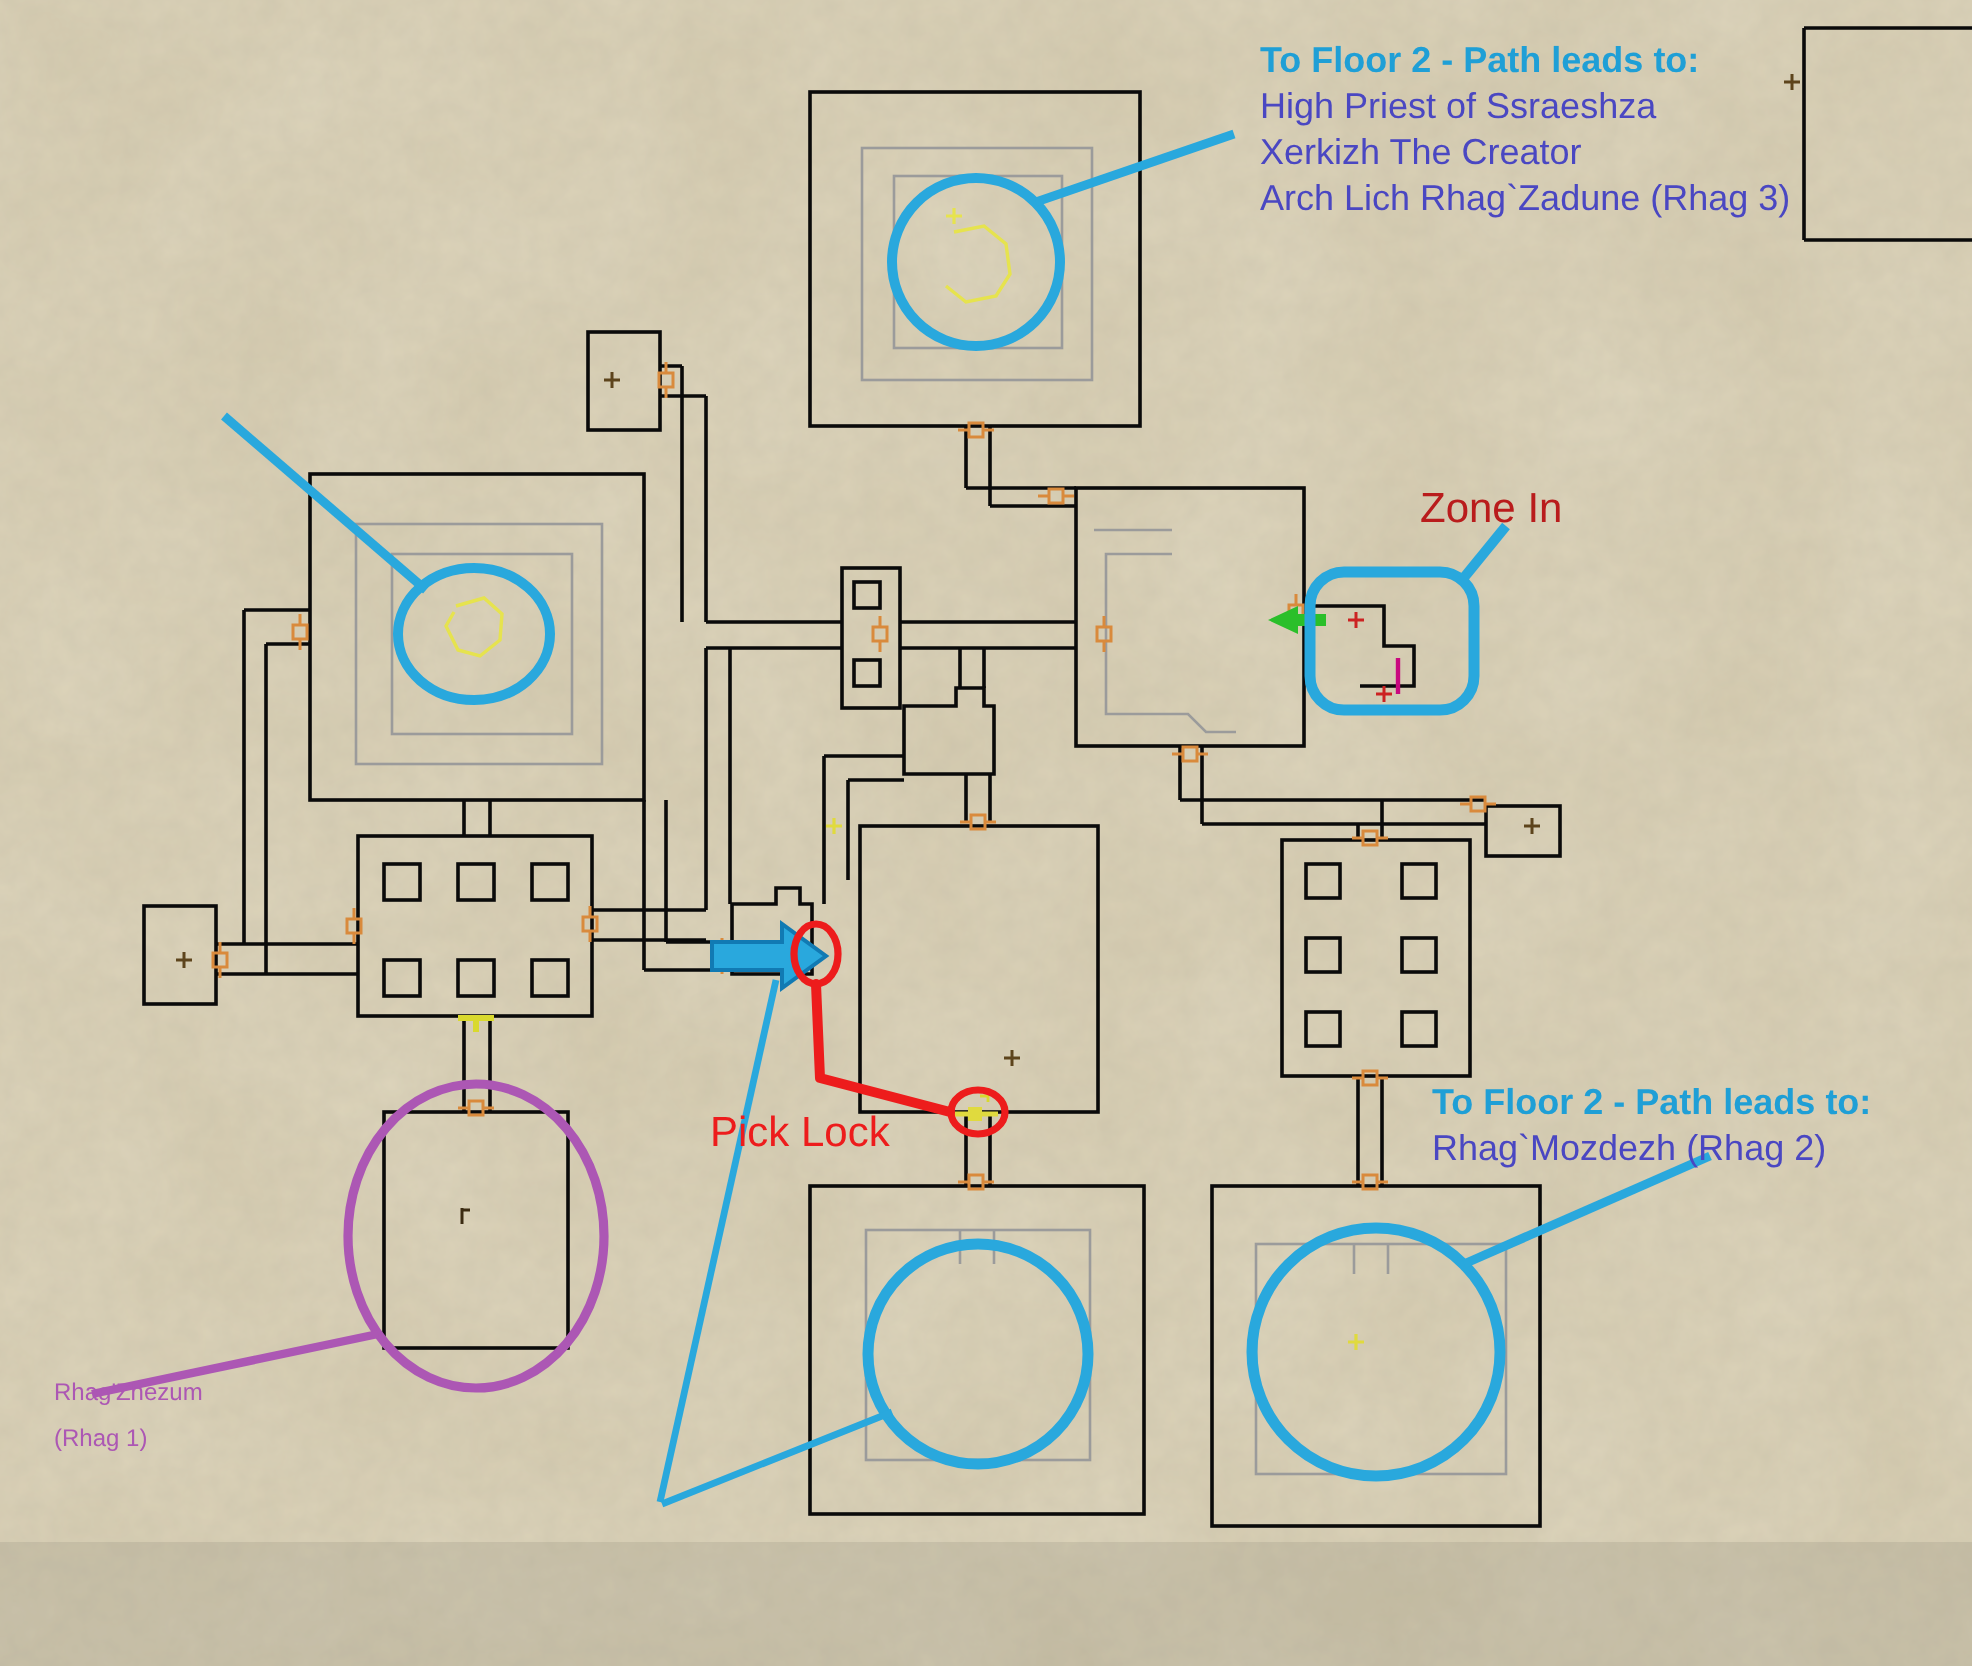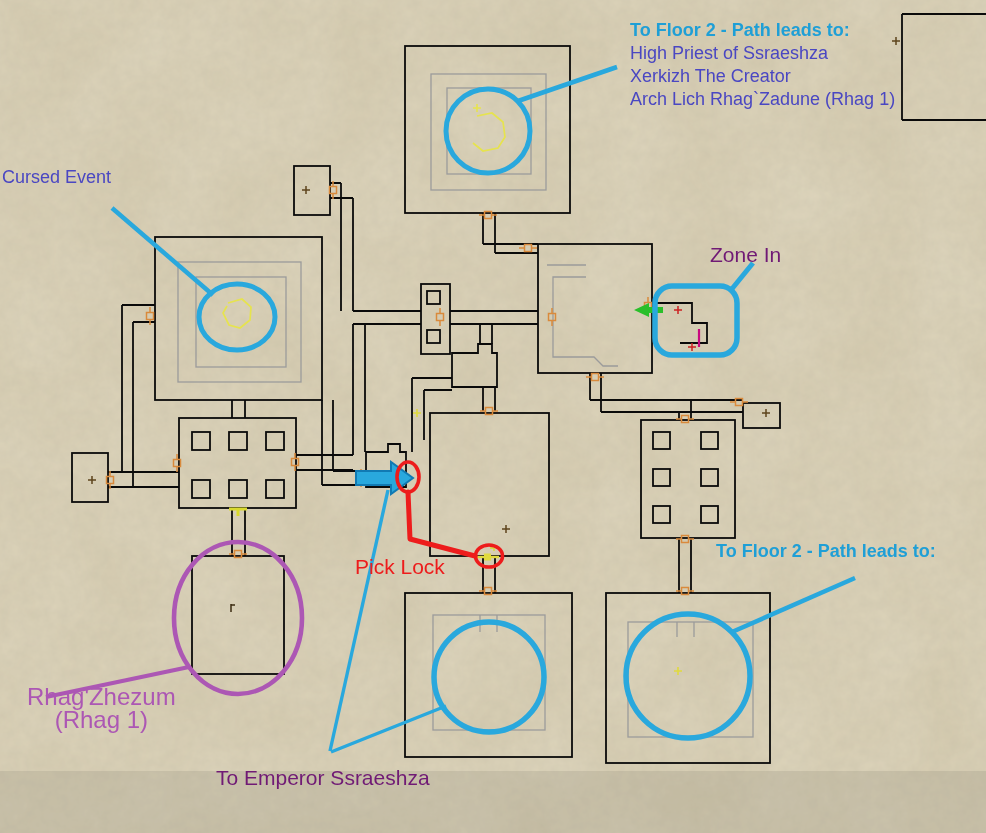--- a/index.html
+++ b/index.html
@@ -5,22 +5,22 @@
   html,body{margin:0;padding:0;background:#888;}
   #stage{
     position:relative;width:986px;height:833px;overflow:hidden;
     background:#d4caae;
     font-family:"Liberation Sans", sans-serif;
   }
   #stage svg{position:absolute;left:0;top:0;}
   .lbl{position:absolute;white-space:nowrap;line-height:23px;}
   .hdr{color:#1f9fd6;font-weight:bold;font-size:18px;}
   .blue{color:#4a47c2;font-size:18px;}
-  .purple{color:#ac57b4;font-size:24px;text-align:center;}
-  .cyanlg{color:#701a75;font-size:21px;}
+  .purple{color:#ac57b4;font-size:12px;}
+  .cyanlg{color:#b91c1c;font-size:21px;}
   .red{color:#ed1c1c;font-size:21px;}
 </style>
 </head>
 <body>
 
 <div id="stage">
 
 <svg width="986" height="833" viewBox="0 0 986 833">
   <defs>
     <filter id="grain1" x="0" y="0" width="100%" height="100%">
@@ -243,35 +243,34 @@
   <g>
     <ellipse cx="238" cy="618" rx="64" ry="76" stroke="#ac57b4" stroke-width="4.6" fill="none"></ellipse>
     <line x1="189" y1="667" x2="46" y2="697" stroke="#ac57b4" stroke-width="4.2"></line>
   </g>
 </svg>
 
 <div class="lbl" style="left:630px;top:19px">
   <div class="hdr">To Floor 2 - Path leads to:</div>
   <div class="blue">High Priest of Ssraeshza</div>
   <div class="blue">Xerkizh The Creator</div>
-  <div class="blue">Arch Lich Rhag`Zadune (Rhag 1)</div>
+  <div class="blue">Arch Lich Rhag`Zadune (Rhag 3)</div>
 </div>
 
 <div class="lbl" style="left:2px;top:166px">
-  <div class="blue">Cursed Event</div>
 </div>
 
 <div class="lbl cyanlg" style="left:710px;top:243px">Zone In</div>
 
 <div class="lbl red" style="left:355px;top:555px">Pick Lock</div>
 
 <div class="lbl" style="left:716px;top:540px">
   <div class="hdr">To Floor 2 - Path leads to:</div>
+  <div class="blue">Rhag`Mozdezh (Rhag 2)</div>
 </div>
 
 <div class="lbl purple" style="left:27px;top:685px">
   <div>Rhag'Zhezum</div>
   <div>(Rhag 1)</div>
 </div>
 
-<div class="lbl cyanlg" style="left:216px;top:766px">To Emperor Ssraeshza</div>
 
 </div>
 
 </body></html>

